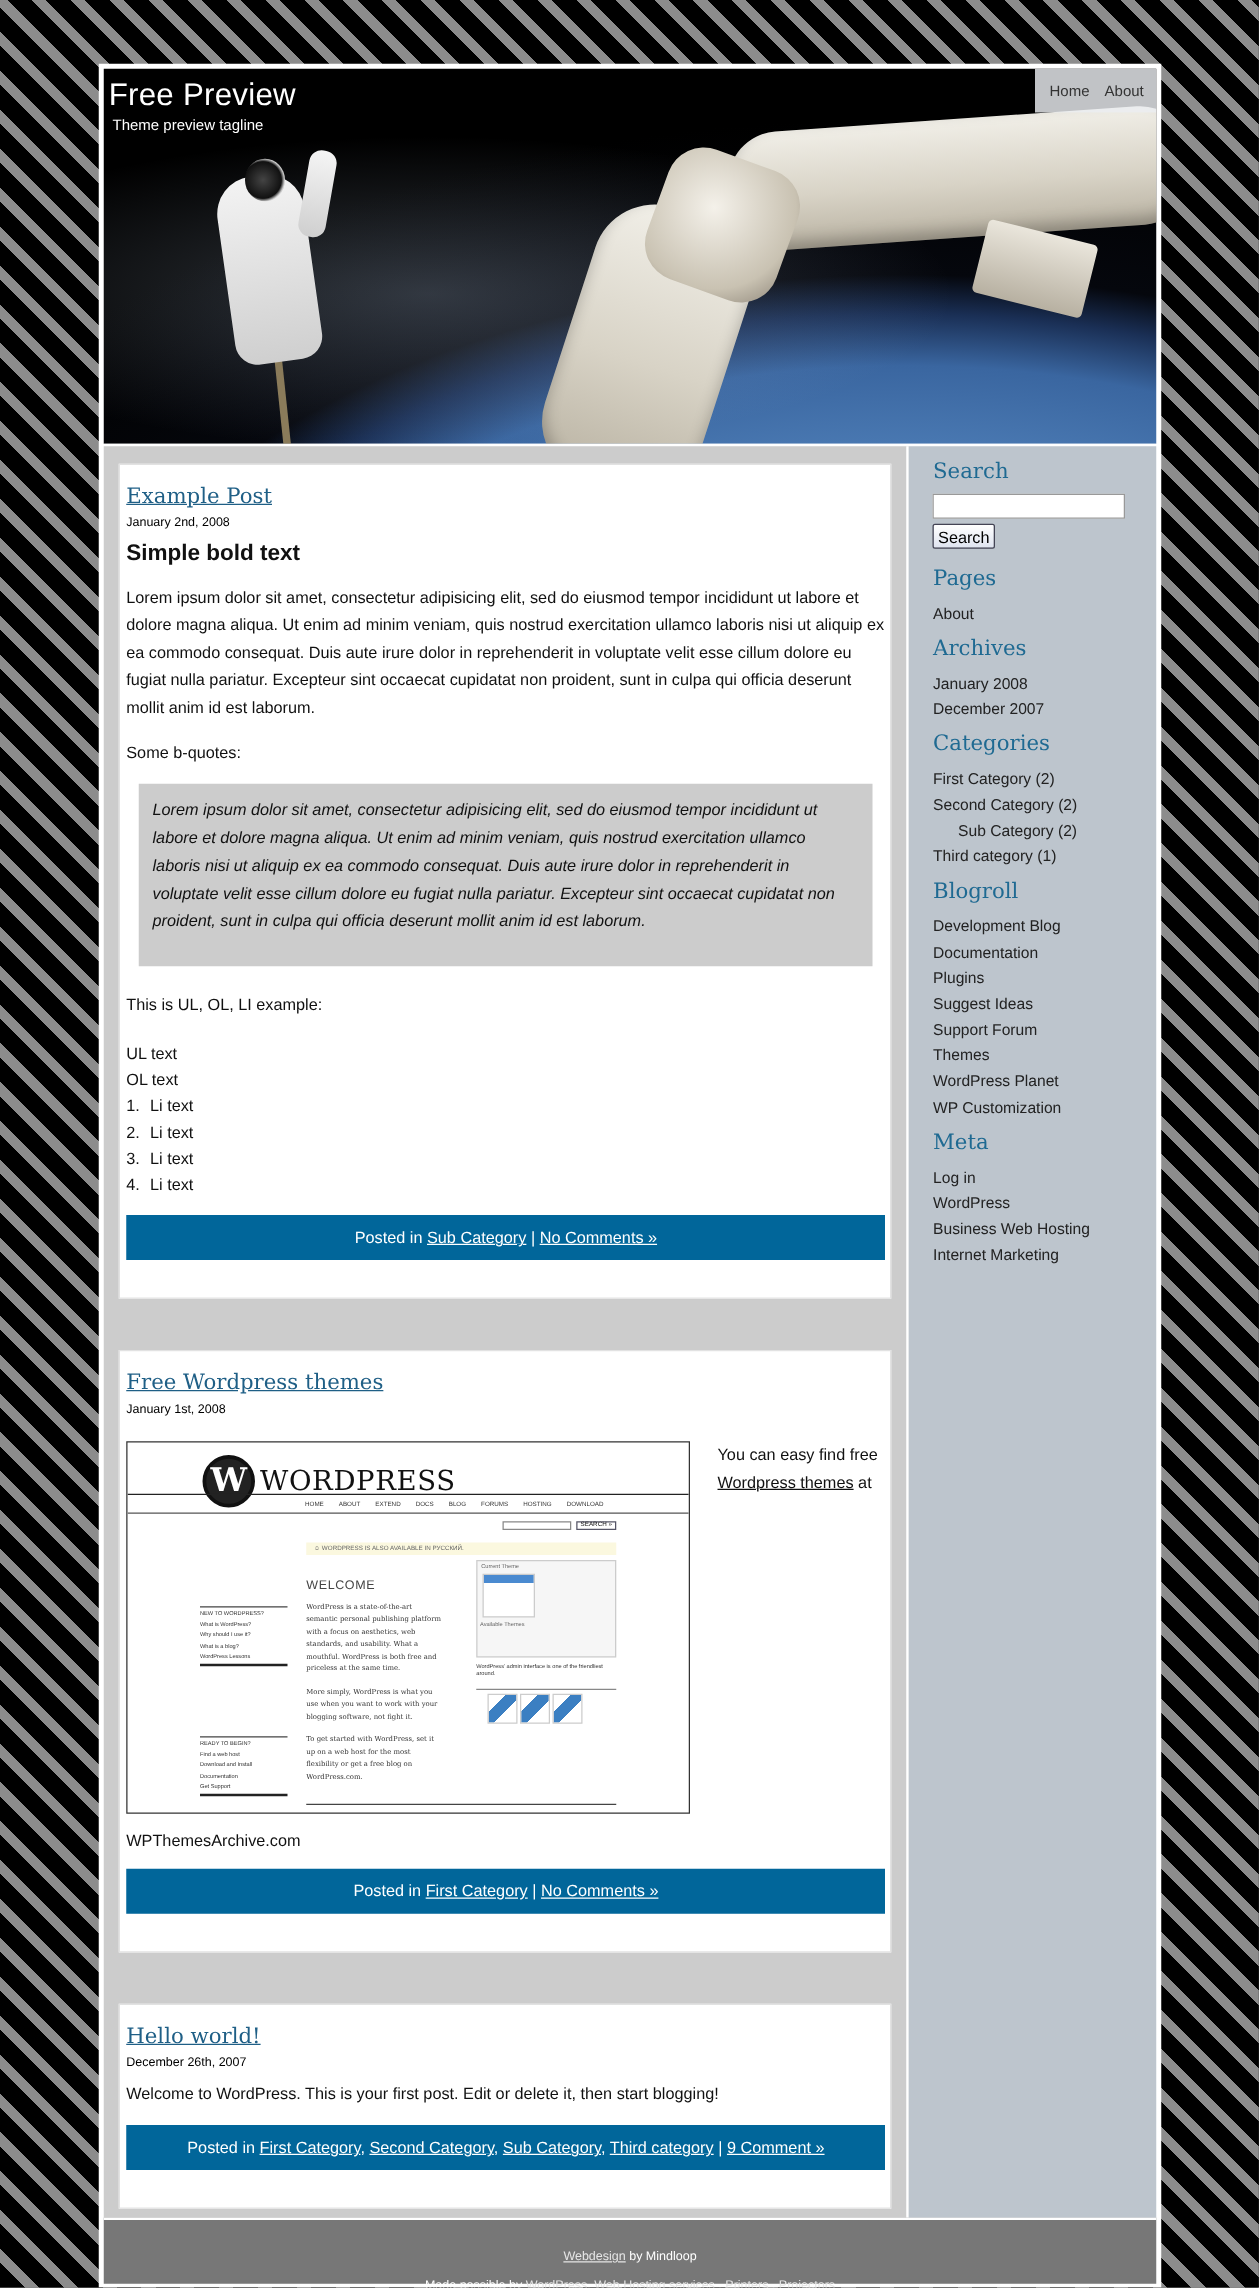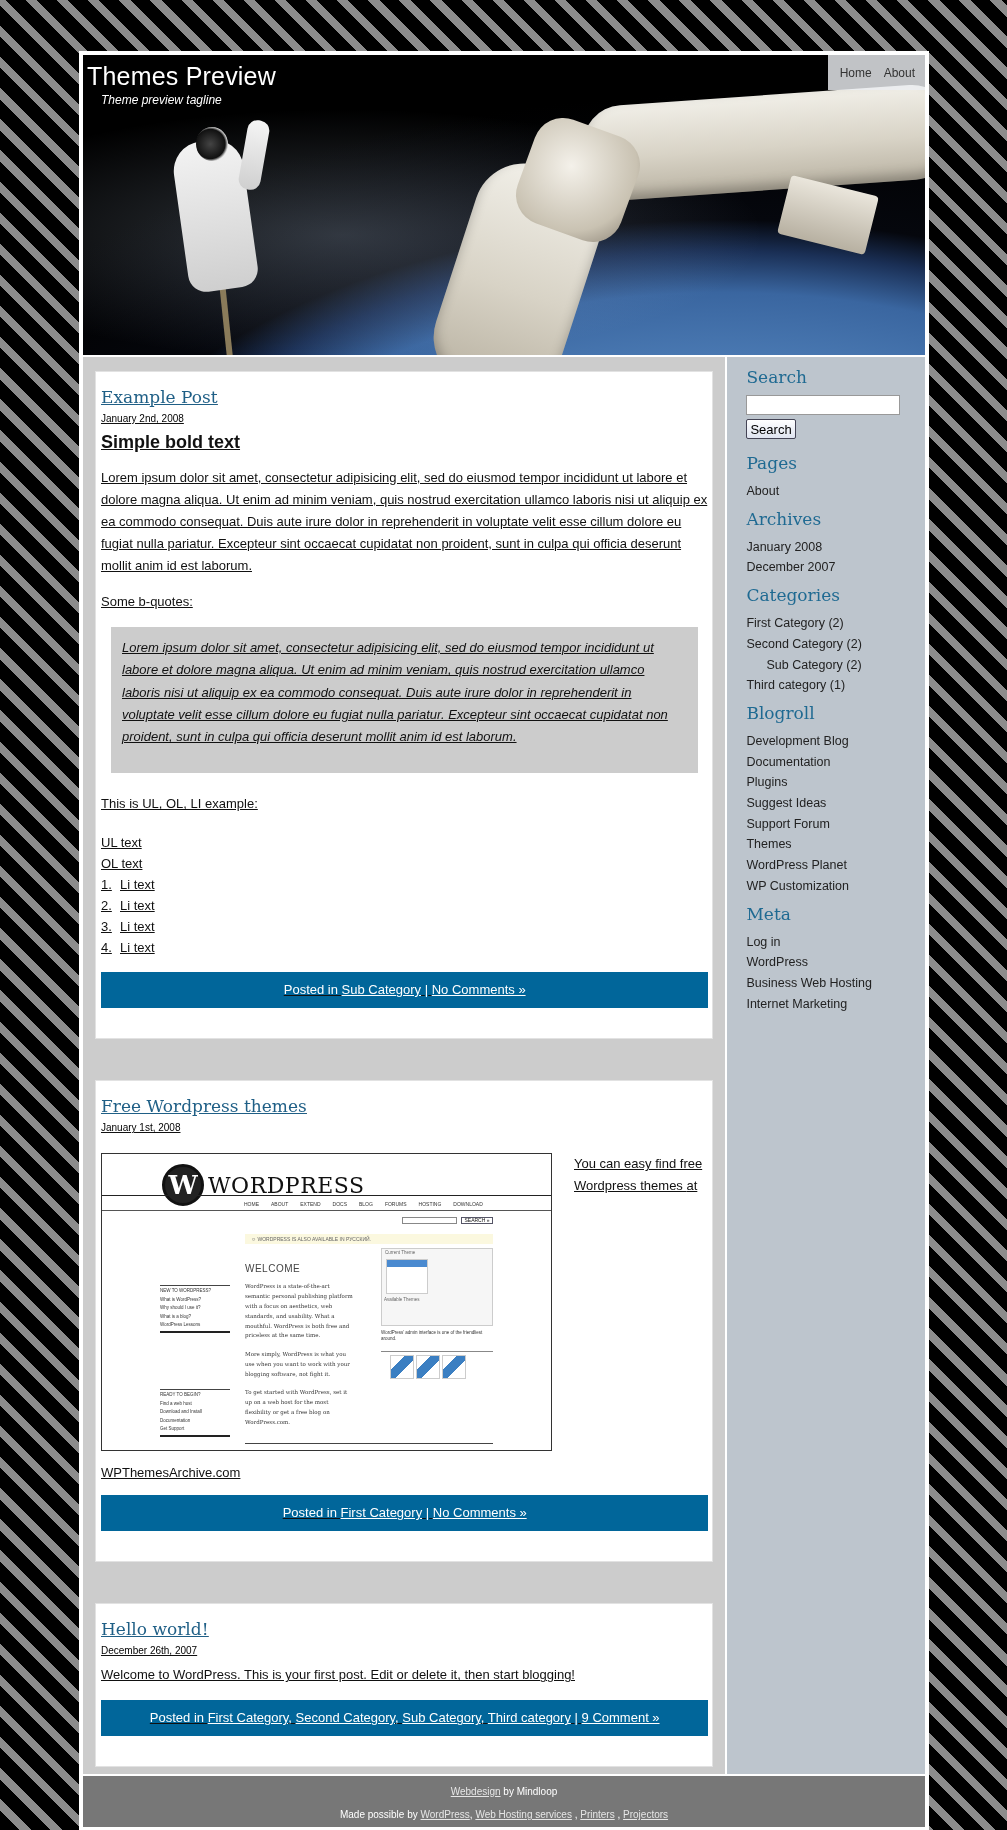--- a/index.html
+++ b/index.html
@@ -41,22 +41,22 @@
   .astro-helmet { position: absolute; left: 113px; top: 72px; width: 32px; height: 34px; background: radial-gradient(circle at 45% 50%, #444 0%, #111 60%, #ccc 70%); border-radius: 50%; }
   .astro-arm { position: absolute; left: 160px; top: 65px; width: 22px; height: 70px; background: linear-gradient(180deg, #f5f5f5, #cfcfcf); border-radius: 10px; transform: rotate(10deg); }
   .astro-pole { position: absolute; left: 140px; top: 225px; width: 6px; height: 80px; background: #8a7b5a; transform: rotate(-6deg); }
   #header .site-title {
     position: absolute; left: 4px; top: 7px;
     font-size: 25px; color: #fff; font-weight: normal;
     font-family: "Liberation Sans", sans-serif;
     letter-spacing: 0.2px;
   }
   #header .site-tagline {
-    position: absolute; left: 18px; top: 38px;
-    font-size: 12px; color: #fff; font-style: italic;
+    position: absolute; left: 7px; top: 38px;
+    font-size: 12px; color: #fff;
   }
   #nav {
     position: absolute; right: 0; top: 0;
     height: 35px;
     background: rgba(235,238,242,0.82);
     display: flex; align-items: center;
     padding: 0 4px 0 6px;
   }
   #nav a {
     font-size: 12px; color: #333; text-decoration: none;
@@ -66,21 +66,20 @@
     position: relative;
     width: 842px; height: 1419px;
     display: flex;
     border-top: 2px solid #fff;
   }
   #main {
     width: 736px;
     background: #cccccc;
     padding: 14px 12px 0 12px;
     border-right: 2px solid #fff;
-    text-decoration: underline;
   }
   #sidebar {
     width: 224px;
     background: #bdc5cd;
     padding: 10px 0 0 19px;
   }
   .post {
     background: #fff;
     border: 1px solid #e2e2e2;
     padding: 15px 4px 0 5px;
@@ -171,41 +170,41 @@
     color: #000;
   }
   #footer {
     width: 842px; height: 53px;
     background: #777777;
     border-top: 2px solid #fff;
     text-align: center;
     color: #fff;
     font-size: 10px;
   }
-  #footer .line1 { padding-top: 10px; }
+  #footer .line1 { padding-top: 24px; }
   #footer .line2 { padding-top: 12px; }
   #footer a { color: #e6e6e6; text-decoration: underline; }
 </style>
 </head>
 <body>
 
 <div id="wrapper">
 
   <div id="header">
     <div class="earth-haze"></div>
     <div class="arm arm-2"></div>
     <div class="arm arm-1"></div>
     <div class="arm-joint"></div>
     <div class="arm-box"></div>
     <div class="astro-pole"></div>
     <div class="astro-body"></div>
     <div class="astro-arm"></div>
     <div class="astro-helmet"></div>
 
-    <a class="site-title">Themes Preview</a>
+    <a class="site-title">Free Preview</a>
     <div class="site-tagline">Theme preview tagline</div>
 
     <div id="nav">
       <a href="#">Home</a>
       <a href="#">About</a>
     </div>
   </div>
 
   <div id="content-wrap">
 

